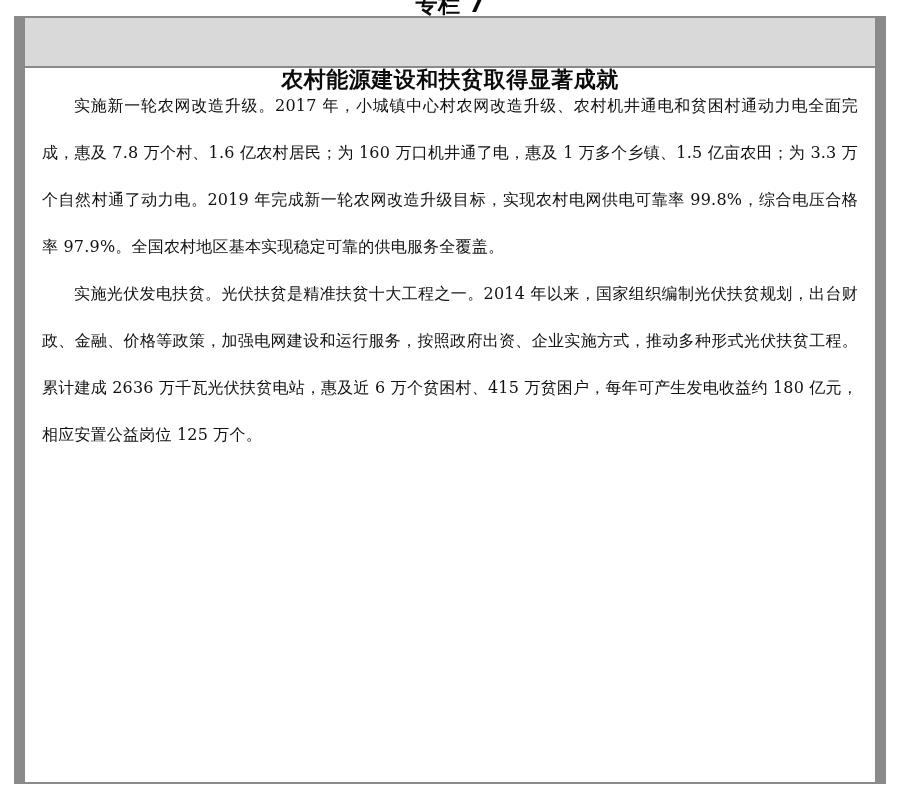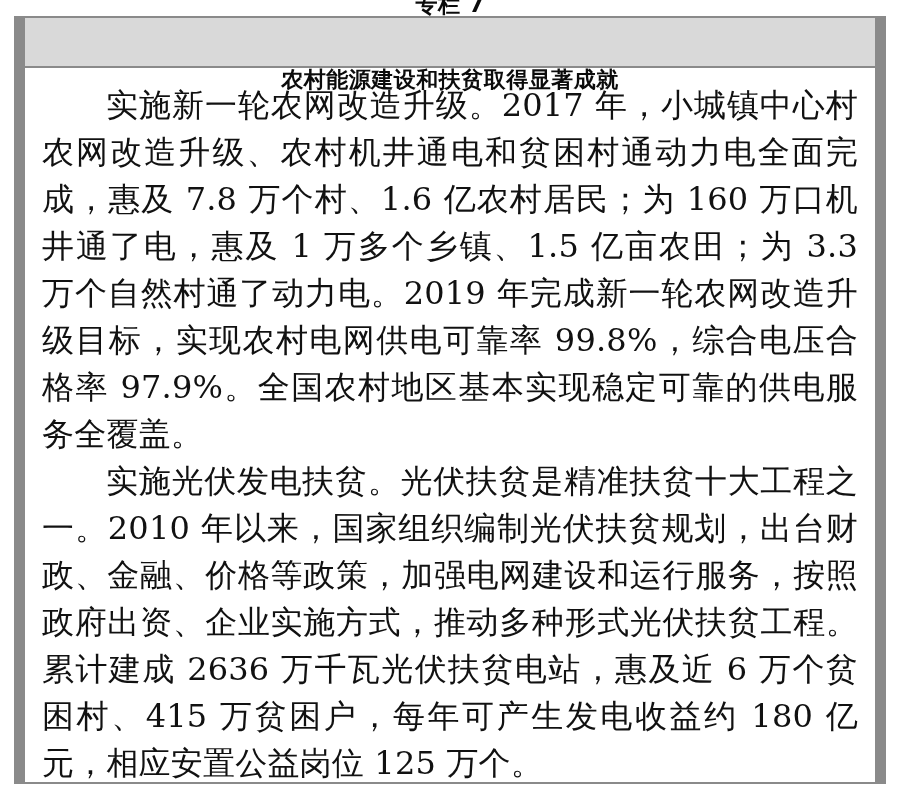--- a/index.html
+++ b/index.html
@@ -77,21 +77,21 @@
     left: 36px;
     top: 82px;
     width: 828px;
     height: 690px;
     box-sizing: border-box;
     padding: 0 6px;
   }
   p.para {
     margin: 0 0 0 0;
     text-indent: 2em;
-    font-size: 32px;
+    font-size: 16px;
     line-height: 47px;
     color: #111111;
     text-align: justify;
     text-justify: inter-ideograph;
     letter-spacing: 0.2px;
     word-break: break-all;
   }
   p.para + p.para {
     margin-top: 0px;
   }
@@ -106,16 +106,16 @@
   <div class="title-band">
     <div class="title-band-inner">
       <span class="title-label">专栏 7</span>
       <span class="title-text">农村能源建设和扶贫取得显著成就</span>
     </div>
   </div>
   <div class="title-rule bottom"></div>
 
   <div class="body-area">
     <p class="para">实施新一轮农网改造升级。2017 年，小城镇中心村农网改造升级、农村机井通电和贫困村通动力电全面完成，惠及 7.8 万个村、1.6 亿农村居民；为 160 万口机井通了电，惠及 1 万多个乡镇、1.5 亿亩农田；为 3.3 万个自然村通了动力电。2019 年完成新一轮农网改造升级目标，实现农村电网供电可靠率 99.8%，综合电压合格率 97.9%。全国农村地区基本实现稳定可靠的供电服务全覆盖。</p>
-    <p class="para">实施光伏发电扶贫。光伏扶贫是精准扶贫十大工程之一。2010 年以来，国家组织编制光伏扶贫规划，出台财政、金融、价格等政策，加强电网建设和运行服务，按照政府出资、企业实施方式，推动多种形式光伏扶贫工程。累计建成 2636 万千瓦光伏扶贫电站，惠及近 6 万个贫困村、415 万贫困户，每年可产生发电收益约 180 亿元，相应安置公益岗位 125 万个。</p>
+    <p class="para">实施光伏发电扶贫。光伏扶贫是精准扶贫十大工程之一。2014 年以来，国家组织编制光伏扶贫规划，出台财政、金融、价格等政策，加强电网建设和运行服务，按照政府出资、企业实施方式，推动多种形式光伏扶贫工程。累计建成 2636 万千瓦光伏扶贫电站，惠及近 6 万个贫困村、415 万贫困户，每年可产生发电收益约 180 亿元，相应安置公益岗位 125 万个。</p>
   </div>
 
 </div>
 
 </body></html>

